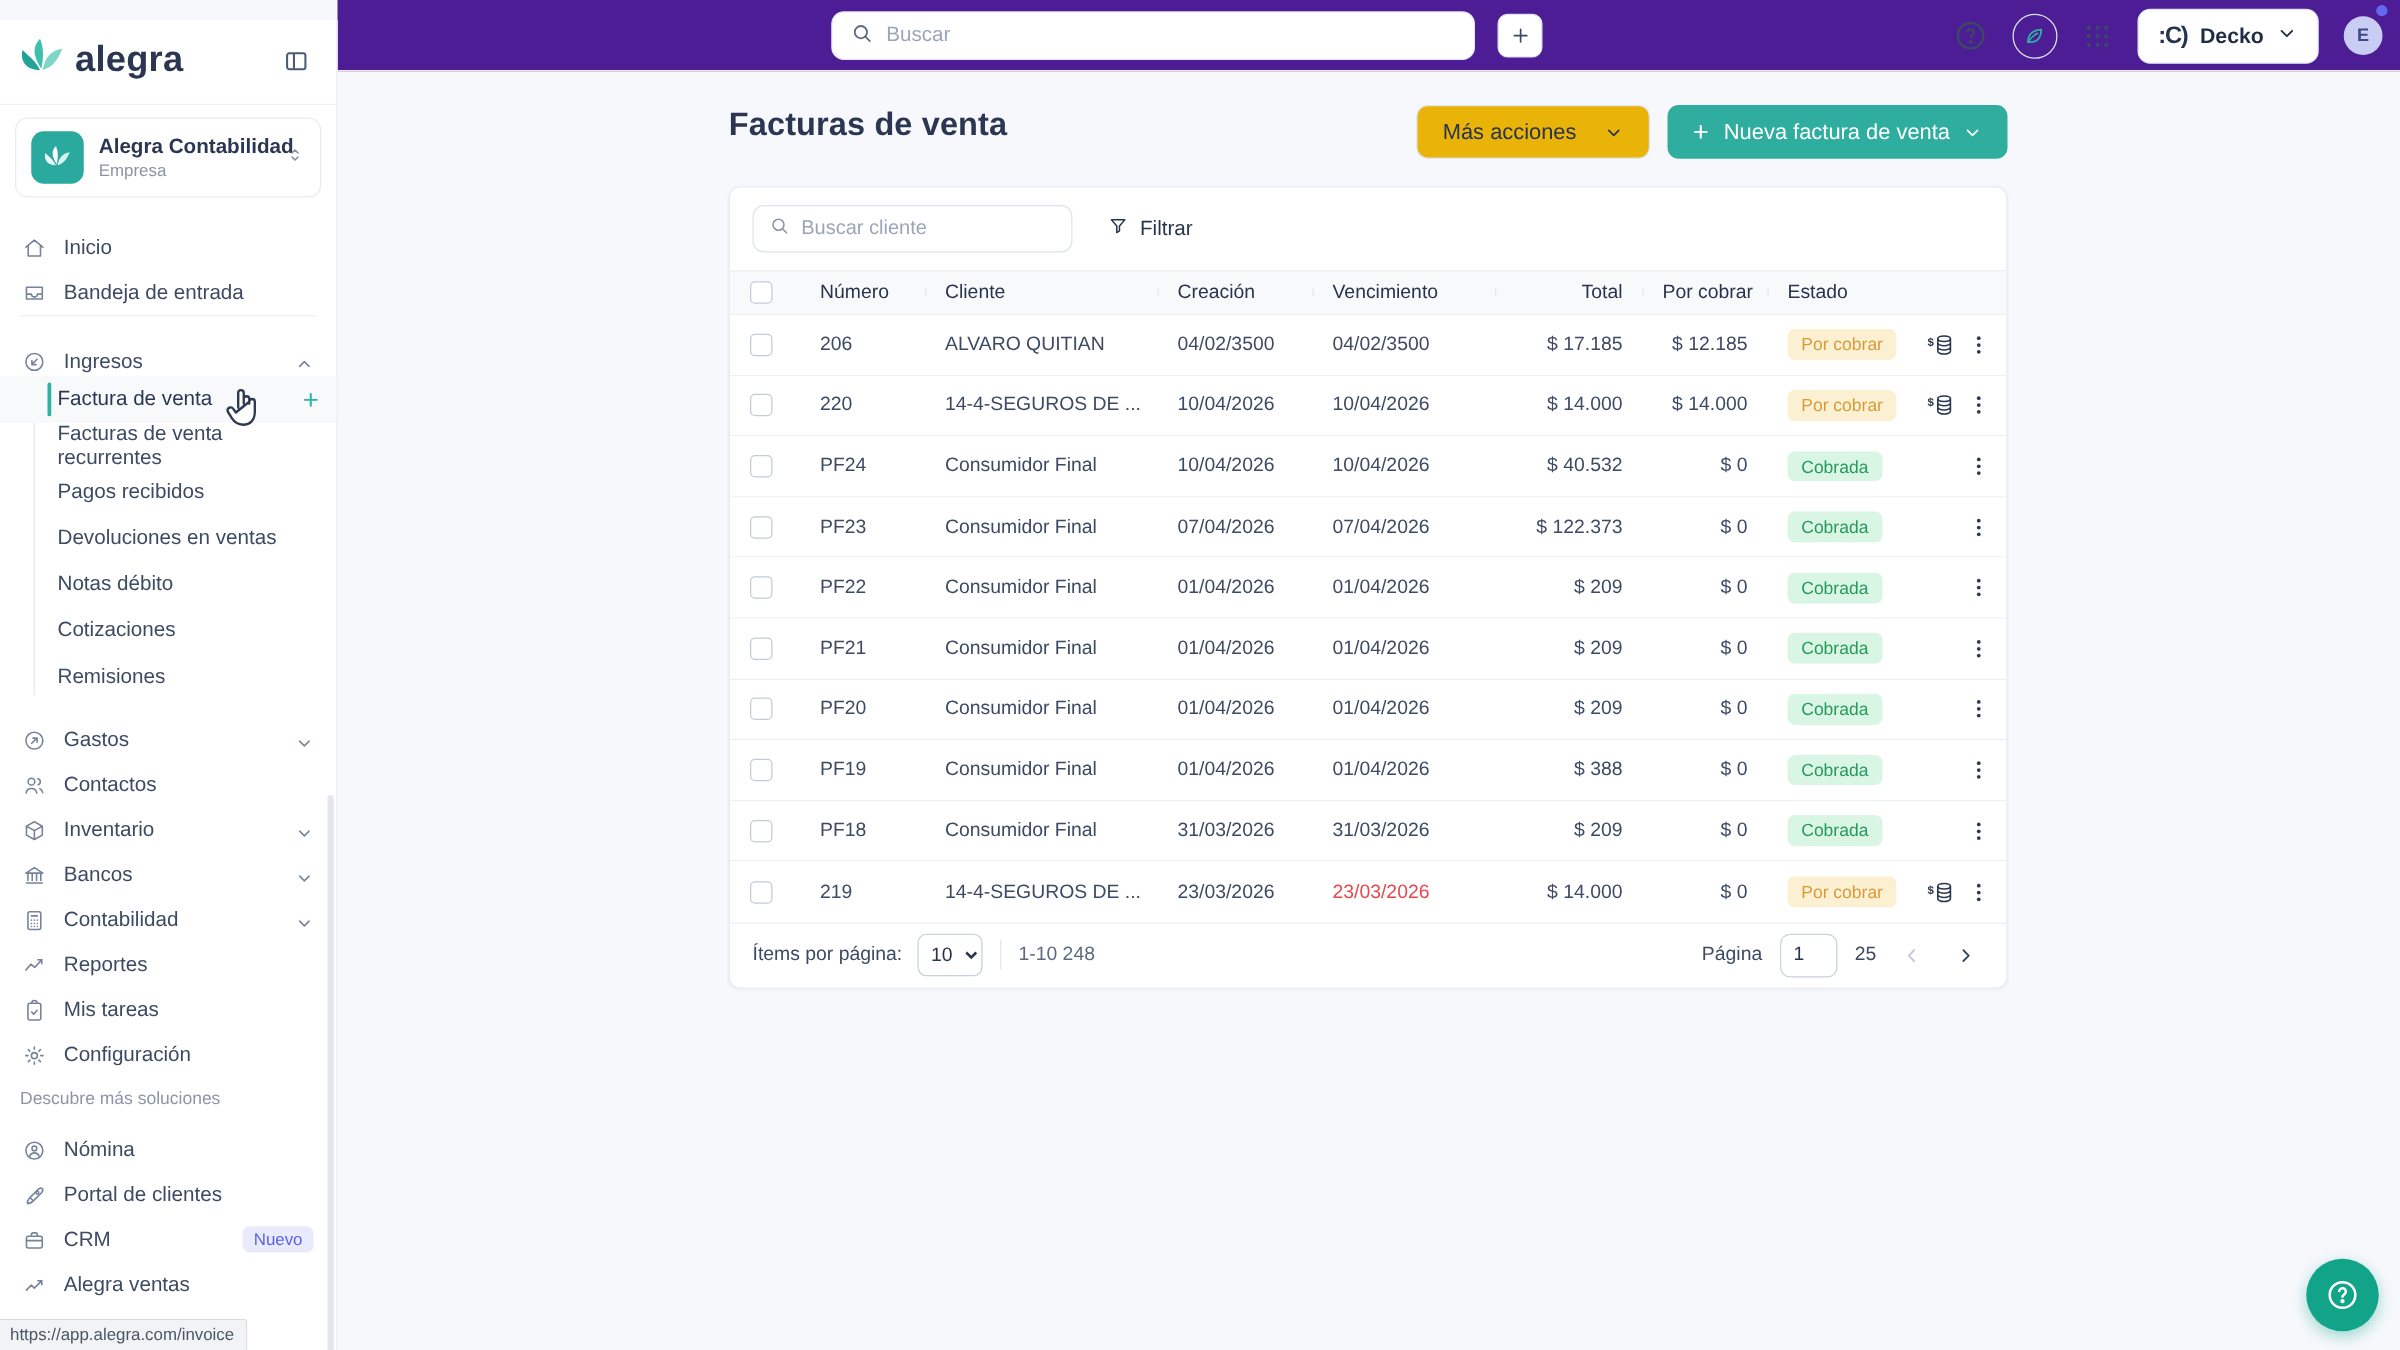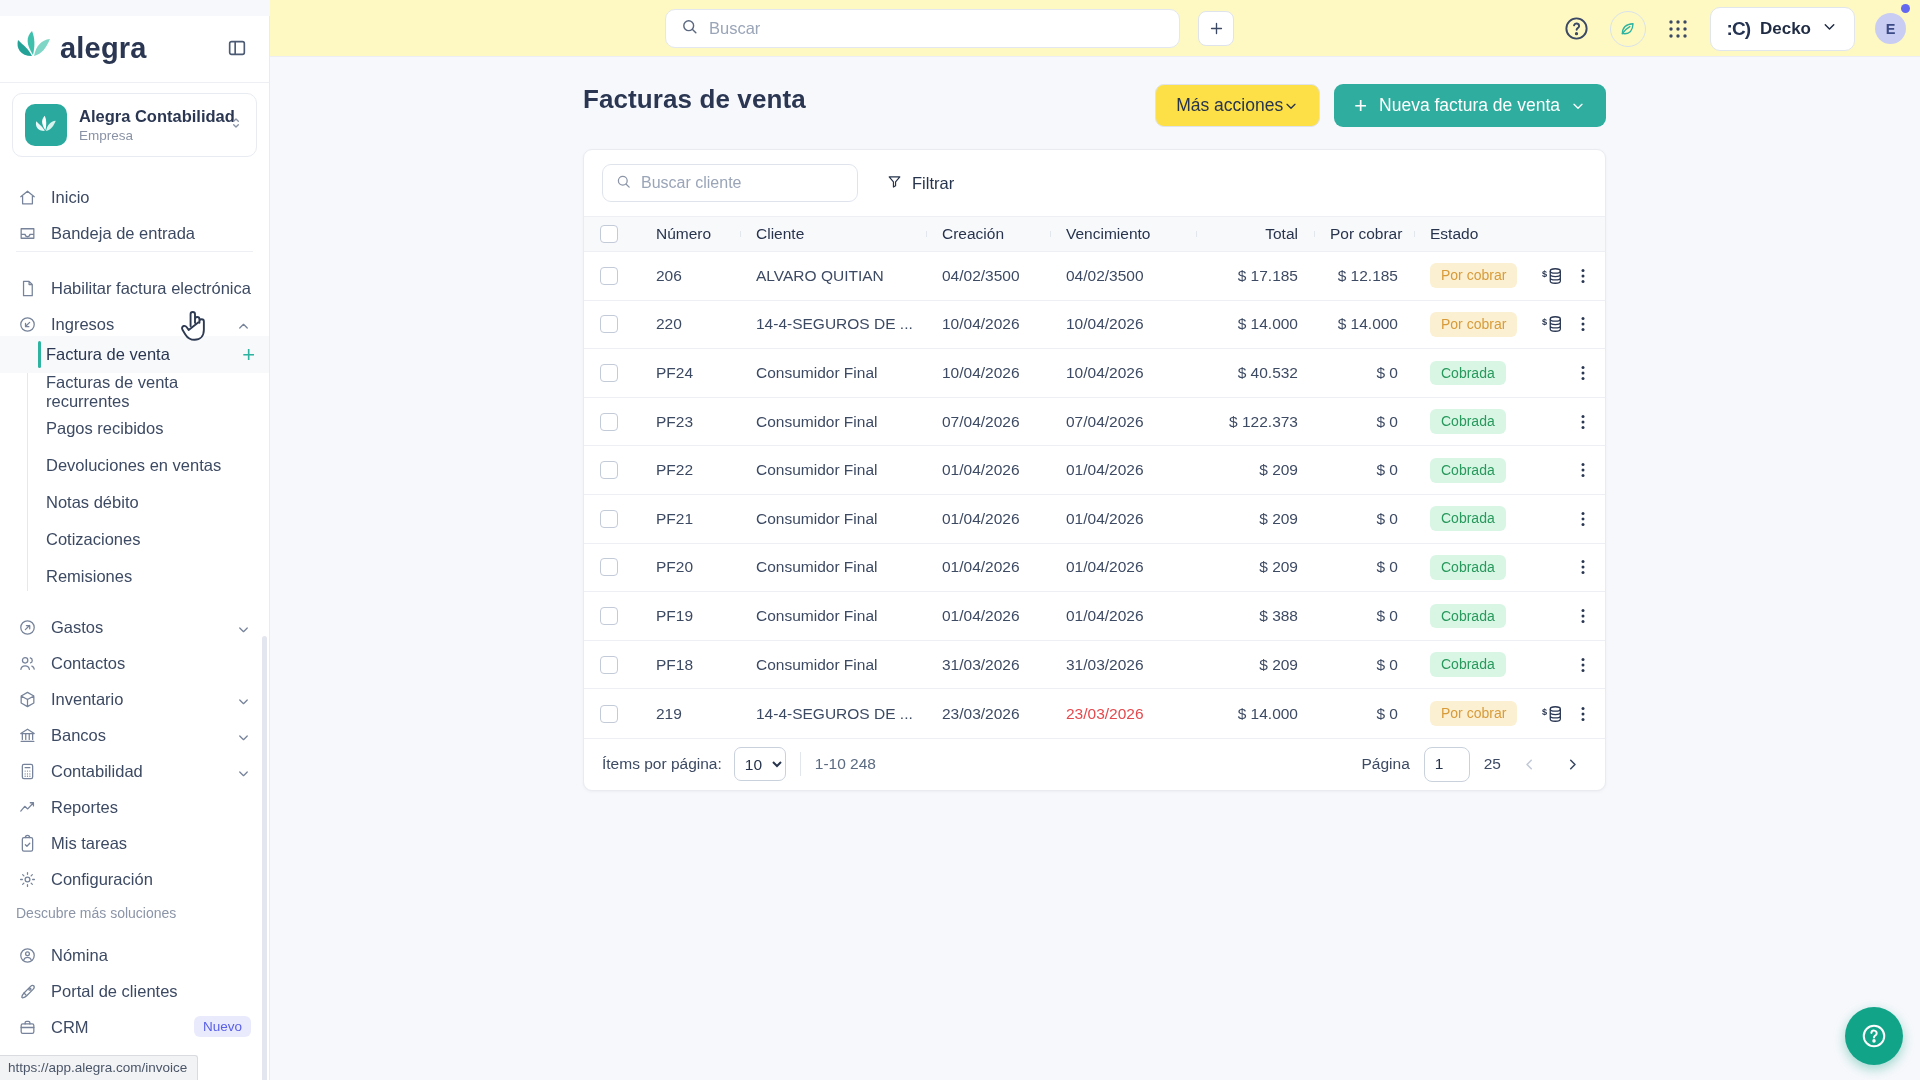--- a/index.html
+++ b/index.html
@@ -26,21 +26,21 @@
   .sub-guide { position:absolute; left:27px; top:4px; bottom:4px; width:1px; background:#e5e8ef; }
   .sub-item { display:flex; align-items:center; height:37px; padding-left:46px; padding-right:14px; font-size:16.5px; color:#3d4a63; cursor:pointer; position:relative; }
   .sub-item.active { background:#f7f9fb; color:#2b3752; }
   .sub-item.active::before { content:""; position:absolute; left:38px; top:5px; bottom:5px; width:3px; border-radius:2px; background:#2db3a0; }
   .sub-item .plus { margin-left:auto; color:#2db3a0; font-size:22px; line-height:1; font-weight:400; }
   .discover-title { padding:16px 18px 8px 16px; font-size:14px; color:#8b95a7; }
   .badge-nuevo { margin-left:auto; background:#e9ebfc; color:#5a60e8; font-size:13.5px; padding:3px 9px; border-radius:6px; }
   .status-url { position:absolute; left:0; bottom:0; background:#f2f3f5; border:1px solid #d9dbe0; border-bottom:none; border-left:none; padding:4px 10px 5px 8px; font-size:13.5px; color:#4a5568; white-space:nowrap; z-index:40; border-radius:0 3px 0 0; }
 
   
-  .topbar { position:absolute; left:270px; top:0; right:0; height:57px; background:#fef9c3; border-bottom:1px solid #eceef3; display:flex; align-items:center; z-index:10; }
+  .topbar { position:absolute; left:270px; top:0; right:0; height:57px; background:#4c1d95; border-bottom:1px solid #eceef3; display:flex; align-items:center; z-index:10; }
   .search-pill { position:absolute; left:395px; top:9px; width:515px; height:39px; border:1px solid #e3e7ef; border-radius:10px; display:flex; align-items:center; gap:10px; padding:0 14px; background:#fff; }
   .search-pill input { border:none; outline:none; flex:1; font-size:16.5px; color:#36425c; font-family:inherit; background:transparent; }
   .search-pill input::placeholder { color:#9aa5b8; }
   .add-btn { position:absolute; left:928px; top:11px; width:36px; height:35px; border:1px solid #dfe4ec; border-radius:8px; background:#fff; display:flex; align-items:center; justify-content:center; cursor:pointer; }
   .top-right { position:absolute; right:14px; top:0; height:57px; display:flex; align-items:center; gap:20px; }
   .icon-btn { display:flex; align-items:center; justify-content:center; cursor:pointer; }
   .leaf-circle { width:36px; height:36px; border:1px solid #d9e2ec; border-radius:50%; display:flex; align-items:center; justify-content:center; }
   .workspace-btn { height:44px; border:1px solid #e1e5ec; border-radius:10px; background:#fff; display:flex; align-items:center; gap:10px; padding:0 16px; cursor:pointer; }
   .ws-logo { font-size:19px; font-weight:700; color:#253352; letter-spacing:-1px; }
   .ws-name { font-size:17px; font-weight:600; color:#1f2b43; }
@@ -48,21 +48,21 @@
   .notif-dot { position:absolute; right:10px; top:4px; width:9px; height:9px; border-radius:50%; background:#6468f0; }
 
   
   .main { position:absolute; left:270px; top:57px; right:0; bottom:0; background:#f7f8fc; }
   .content { position:absolute; left:313px; top:0; width:1023px; }
   .page-head { display:flex; align-items:flex-start; justify-content:space-between; padding-top:27px; }
   .page-title { font-size:26px; font-weight:700; color:#2b3752; letter-spacing:.1px; }
   .page-sub { margin-top:14px; font-size:16.5px; color:#5b6880; }
   .page-sub a { color:#2fbfae; text-decoration:none; cursor:pointer; }
   .head-actions { display:flex; gap:14px; }
-  .btn-secondary { height:43px; border:1px solid #dfe4ec; background:#fde047; border-radius:9px; padding:0 20px; font-size:17.5px; color:#27344d; display:flex; align-items:center; gap:0; cursor:pointer; font-family:inherit; }
+  .btn-secondary { height:43px; border:1px solid #dfe4ec; background:#eab308; border-radius:9px; padding:0 20px; font-size:17.5px; color:#27344d; display:flex; align-items:center; gap:22px; cursor:pointer; font-family:inherit; }
   .btn-primary { height:43px; border:none; background:#2fae9f; border-radius:9px; padding:0 20px; font-size:17.5px; color:#fff; display:flex; align-items:center; gap:10px; cursor:pointer; font-family:inherit; }
   .btn-primary .plus-g { font-size:22px; font-weight:300; margin-right:2px; }
 
   .card { margin-top:22px; background:#fff; border:1px solid #e9ebf1; border-radius:9px; box-shadow:0 1px 3px rgba(40,52,77,.05); overflow:hidden; }
   .filter-bar { display:flex; align-items:center; gap:28px; padding:14px 18px; }
   .filter-search { width:256px; height:38px; border:1px solid #dfe4ec; border-radius:9px; display:flex; align-items:center; gap:9px; padding:0 12px; }
   .filter-search input { border:none; outline:none; flex:1; font-size:16px; color:#36425c; font-family:inherit; background:transparent; min-width:0; }
   .filter-search input::placeholder { color:#9aa5b8; }
   .filter-toggle { display:flex; align-items:center; gap:9px; font-size:16.5px; color:#27344d; font-weight:500; cursor:pointer; }
 
@@ -151,28 +151,20 @@
         <span style="display:flex">
           <svg width="19" height="19" viewBox="0 0 24 24" fill="none" stroke="#76839a" stroke-width="1.6" stroke-linecap="round" stroke-linejoin="round">
             <path d="M4 6h16v12H4zM4 13h5c0 1.8 1.4 3 3 3s3-1.2 3-3h5"></path>
           </svg>
         </span>
         <span class="lbl">Bandeja de entrada</span>
       </div>
     </nav>
   <div class="side-divider" style="margin:8px 16px 10px 16px;"></div>
   <nav class="nav" id="nav-modules-top">
-      <div class="nav-item">
-        <span style="display:flex">
-          <svg width="19" height="19" viewBox="0 0 24 24" fill="none" stroke="#76839a" stroke-width="1.6" stroke-linecap="round" stroke-linejoin="round">
-            <path d="M7 3h7l4 4v14H7zM14 3v4h4"></path>
-          </svg>
-        </span>
-        <span class="lbl">Habilitar factura electrónica</span>
-      </div>
       <div class="nav-item">
         <span style="display:flex">
           <svg width="19" height="19" viewBox="0 0 24 24" fill="none" stroke="#76839a" stroke-width="1.6" stroke-linecap="round" stroke-linejoin="round">
             <circle cx="12" cy="12" r="8.5"></circle>
             <path d="M14.7 9.3l-5.2 5.2M9.5 10.6v4.2h4.2"></path>
           </svg>
         </span>
         <span class="lbl">Ingresos</span>
         <span class="chev">
           <svg width="15" height="15" viewBox="0 0 24 24" fill="none" stroke="#76839a" stroke-width="2" stroke-linecap="round" stroke-linejoin="round">

